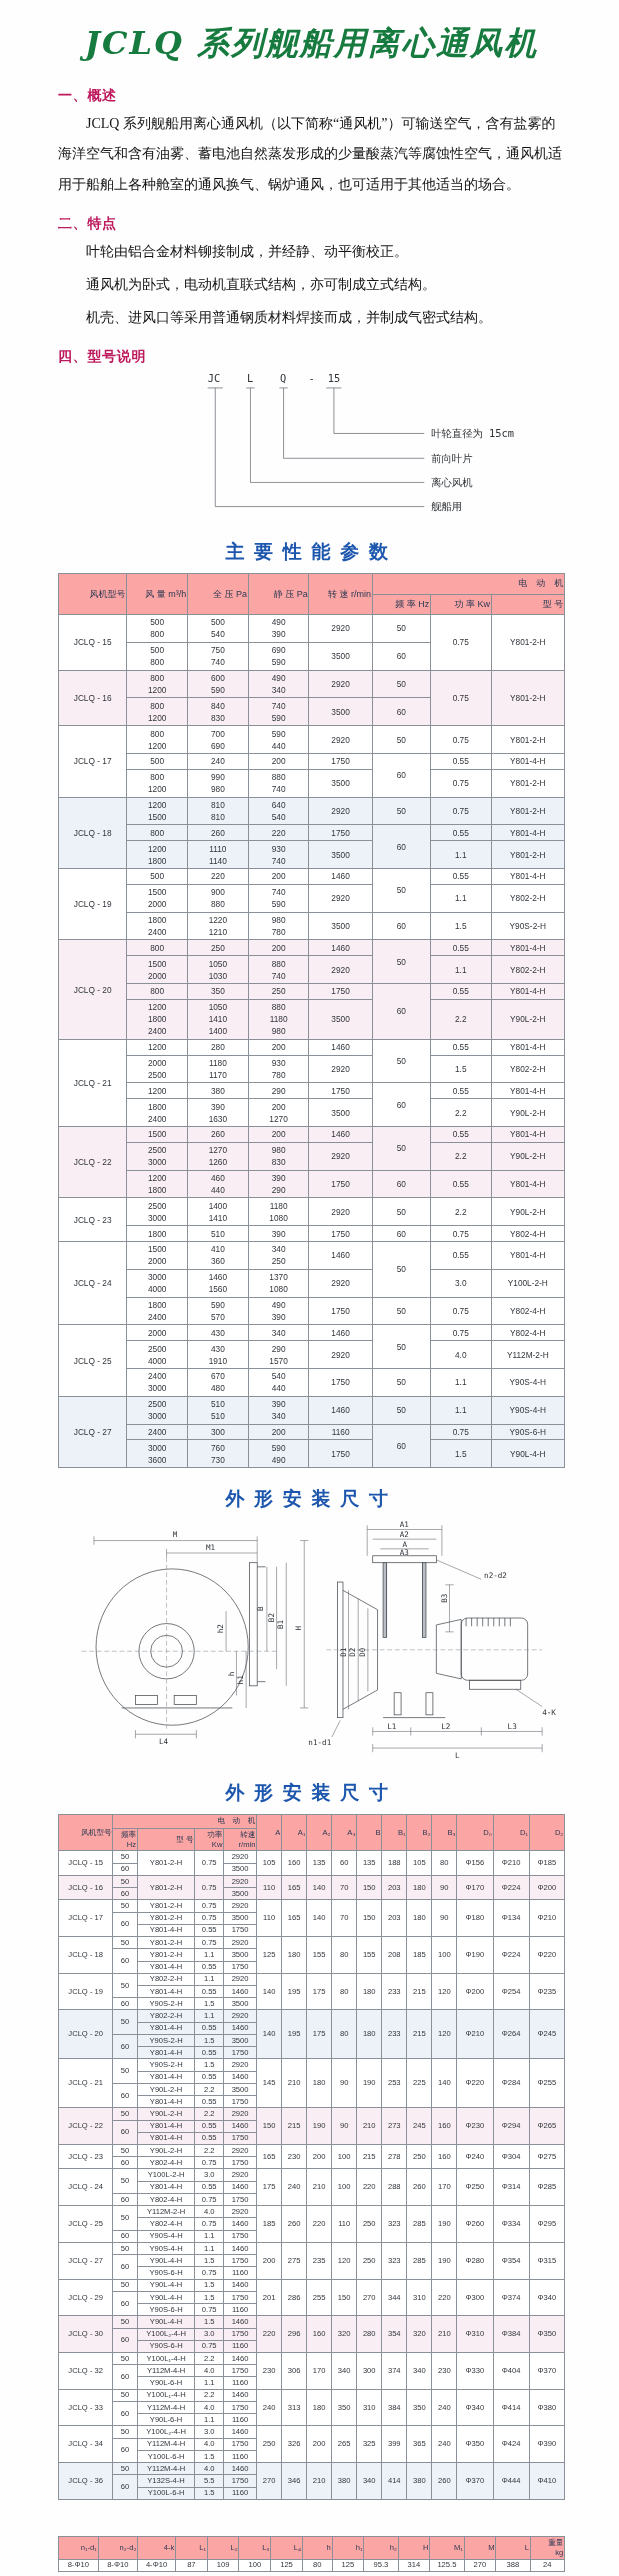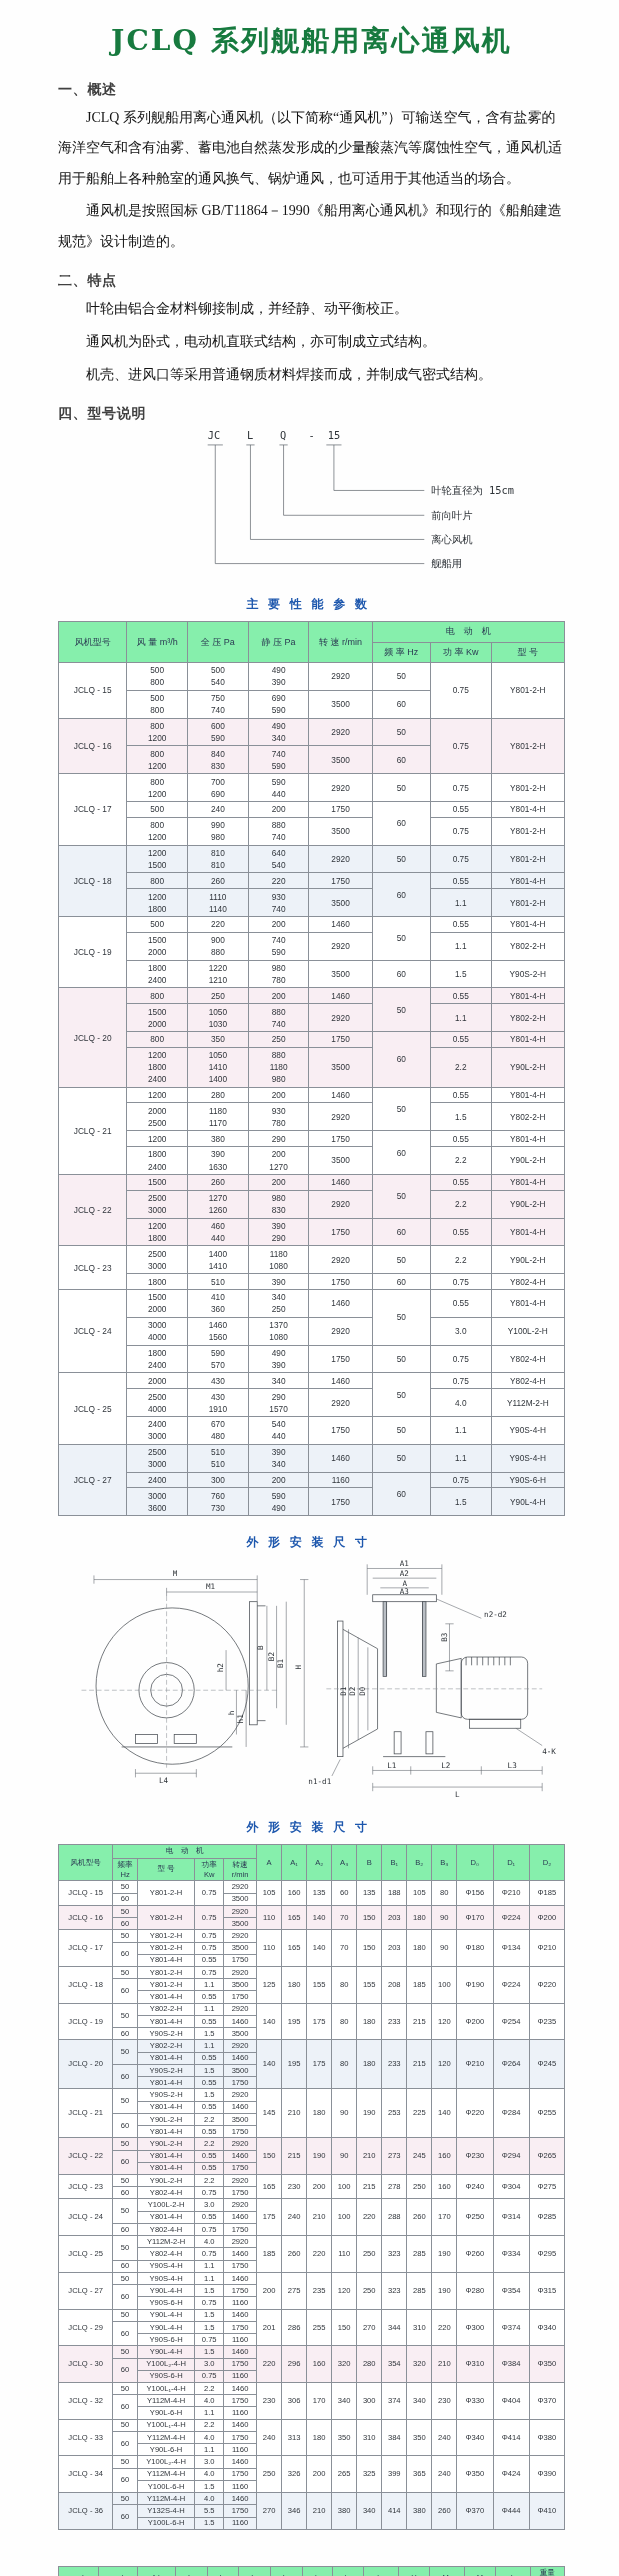--- a/index.html
+++ b/index.html
@@ -1,47 +1,46 @@
 <!DOCTYPE html>
 <html style="font-size:11px"><head>
 <meta charset="utf-8">
 <style>
   html,body{margin:0;padding:0;background:#ffffff;}
   .page{width:619px;margin:0 auto;box-sizing:border-box;padding:18px 54px 42px 58px;
         font-family:"Liberation Sans","DejaVu Sans",sans-serif;color:#1c1c1c;background:#fefefe;}
   h1.doc-title{text-align:center;color:#177a3f;font-family:"DejaVu Serif",serif;
-        font-weight:bold;font-size:28px;letter-spacing:2.1px;margin:4.2px 0 21px 0;}
-  .h2{color:#404040;font-size:14px;font-weight:bold;margin:15px 0 4.2px 0;letter-spacing:0.7px;}
+        font-style:italic;font-weight:bold;font-size:32px;letter-spacing:2.1px;margin:4.2px 0 21px 0;}
+  .h2{color:#be185d;font-size:14px;font-weight:bold;margin:15px 0 4.2px 0;letter-spacing:0.7px;}
   p.body-text{font-size:14px;line-height:2.15;text-indent:2em;margin:2.8px 0;color:#141414;font-family:Liberation Serif, serif;}
-  .sec-title{color:#1d57ad;font-size:12px;font-weight:bold;text-align:center;
+  .sec-title{color:#1d57ad;font-size:19px;font-weight:bold;text-align:center;
         letter-spacing:9.7px;margin:18px 0 8.3px 0;}
   table.data{border-collapse:collapse;table-layout:fixed;width:100%;
         border:1.4px solid #4d545c;background:#fff;}
   table.data th,table.data td{border:0.7px solid #8a9098;text-align:center;vertical-align:middle;
         white-space:pre-line;color:#30353b;padding:1.4px 0.7px;}
-  table.data th{font-weight:normal;background:#86efac;color:#2a3a52;}
+  table.data th{font-weight:normal;background:#fca5a5;color:#2a3a52;text-align:right;}
   #perf-table th{font-size:9px;height:16.6px;}
   #perf-table td{font-size:8.3px;line-height:1.45;}
   #dims-table th,#inst-table th{font-size:7.6px;}
   #dims-table td,#inst-table td{font-size:7.6px;line-height:1.3;padding:0.7px 0;}
   tr.tint-p td{background:#f9eef3;}
   tr.tint-b td{background:#edf2f8;}
   svg text{font-family:"DejaVu Sans Mono","Liberation Mono",monospace;fill:#2e3338;}
   .svg-wrap{margin:2.8px 0 0 0;} .gap-md{height:36px;}
 </style>
 </head>
 <body>
 
 <div class="page">
 
   <h1 class="doc-title">JCLQ 系列舰船用离心通风机</h1>
 
   <div class="h2">一、概述</div>
   <p class="body-text">JCLQ 系列舰船用离心通风机（以下简称“通风机”）可输送空气，含有盐雾的海洋空气和含有油雾、蓄电池自然蒸发形成的少量酸蒸汽等腐蚀性空气，通风机适用于船舶上各种舱室的通风换气、锅炉通风，也可适用于其他适当的场合。</p>
-  <p class="body-text">通风机是按照国标 GB/T11864－1990《船用离心通风机》和现行的《船舶建造规范》设计制造的。</p>
 
   <div class="h2">二、特点</div>
 
   <p class="body-text">叶轮由铝合金材料铆接制成，并经静、动平衡校正。</p>
   <p class="body-text">通风机为卧式，电动机直联式结构，亦可制成立式结构。</p>
   <p class="body-text">机壳、进风口等采用普通钢质材料焊接而成，并制成气密式结构。</p>
 
   <div class="h2">四、型号说明</div>
 
   <div class="svg-wrap">

